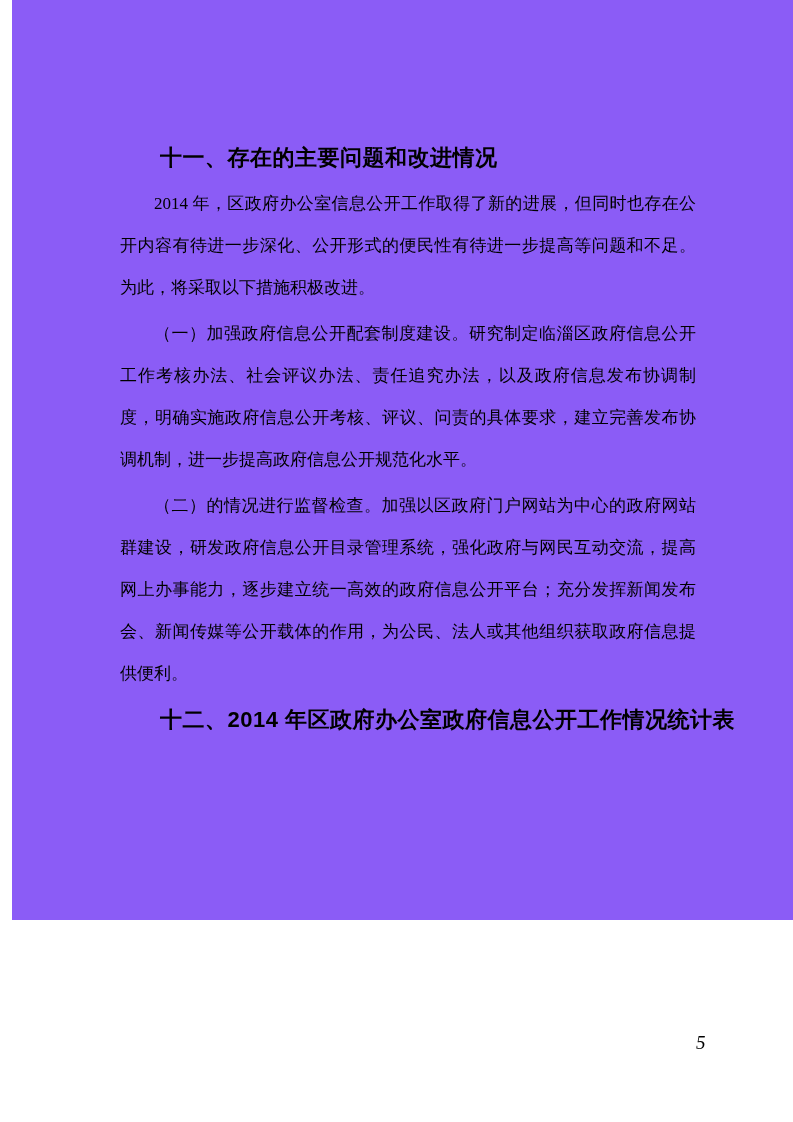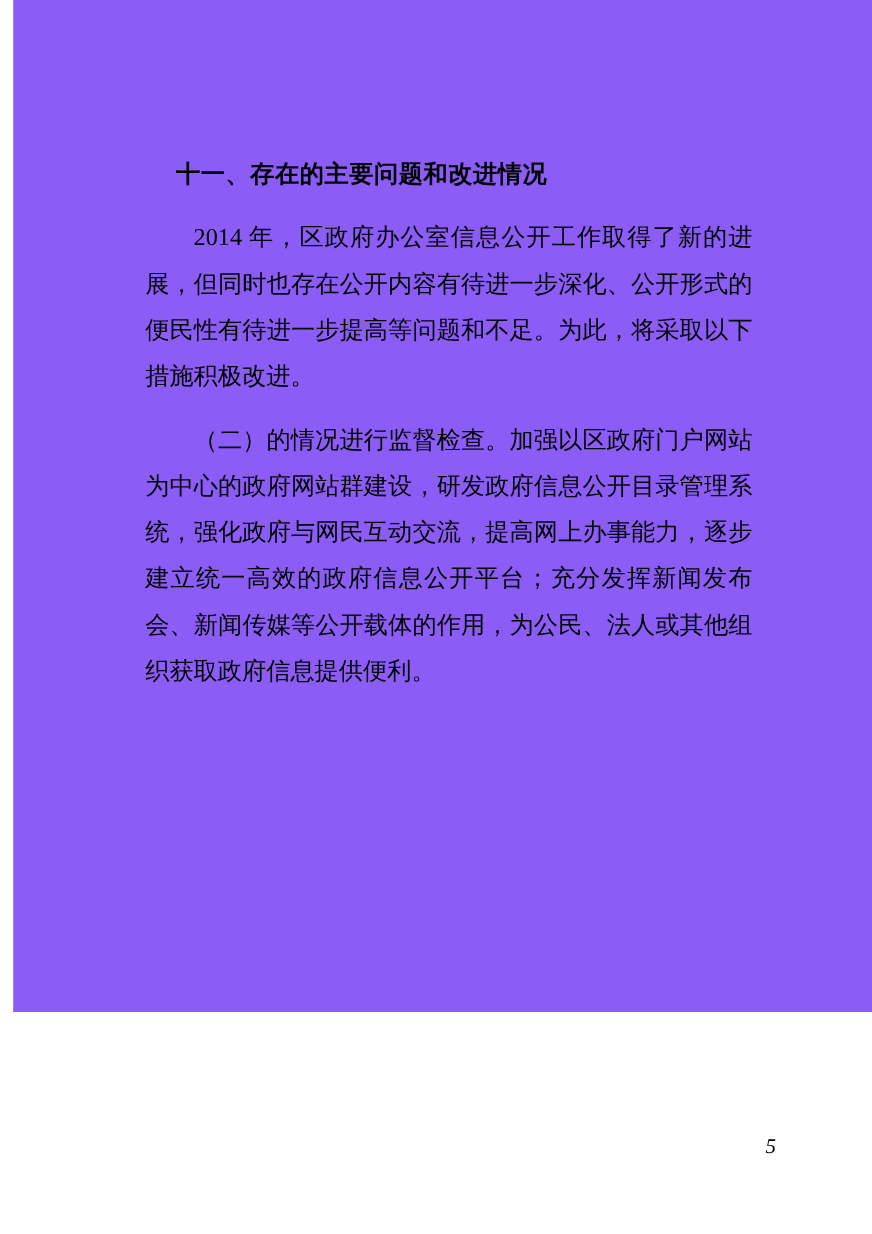--- a/index.html
+++ b/index.html
@@ -33,24 +33,24 @@
     font-size: 22px;
     line-height: 42px;
     color: #000000;
     margin: 0;
     text-indent: 2em;
     letter-spacing: 0.5px;
     white-space: nowrap;
   }
   .doc-para {
     font-family: "Liberation Serif", "DejaVu Serif", serif;
-    font-size: 22px;
+    font-size: 17px;
     line-height: 42px;
     color: #000000;
-    margin: 16px;
+    margin: 4px;
     text-indent: 2em;
     text-align: justify;
     text-justify: inter-ideograph;
   }
   .page-number {
     position: absolute;
     left: 684px;
     top: 1032px;
     font-family: "Liberation Serif", "DejaVu Serif", serif;
     font-style: italic;
@@ -59,16 +59,18 @@
     color: #000000;
   }
 </style>
 </head>
 <body>
 
 <div class="page">
   <div class="content">
     <h2 class="doc-heading">十一、存在的主要问题和改进情况</h2>
     <p class="doc-para">2014 年，区政府办公室信息公开工作取得了新的进展，但同时也存在公开内容有待进一步深化、公开形式的便民性有待进一步提高等问题和不足。为此，将采取以下措施积极改进。</p>
+    <p class="doc-para">（一）加强政府信息公开配套制度建设。研究制定临淄区政府信息公开工作考核办法、社会评议办法、责任追究办法，以及政府信息发布协调制度，明确实施政府信息公开考核、评议、问责的具体要求，建立完善发布协调机制，进一步提高政府信息公开规范化水平。</p>
     <p class="doc-para">（二）的情况进行监督检查。加强以区政府门户网站为中心的政府网站群建设，研发政府信息公开目录管理系统，强化政府与网民互动交流，提高网上办事能力，逐步建立统一高效的政府信息公开平台；充分发挥新闻发布会、新闻传媒等公开载体的作用，为公民、法人或其他组织获取政府信息提供便利。</p>
+    <h2 class="doc-heading">十二、2014 年区政府办公室政府信息公开工作情况统计表</h2>
   </div>
   <div class="page-number">5</div>
 </div>
 
 </body></html>

